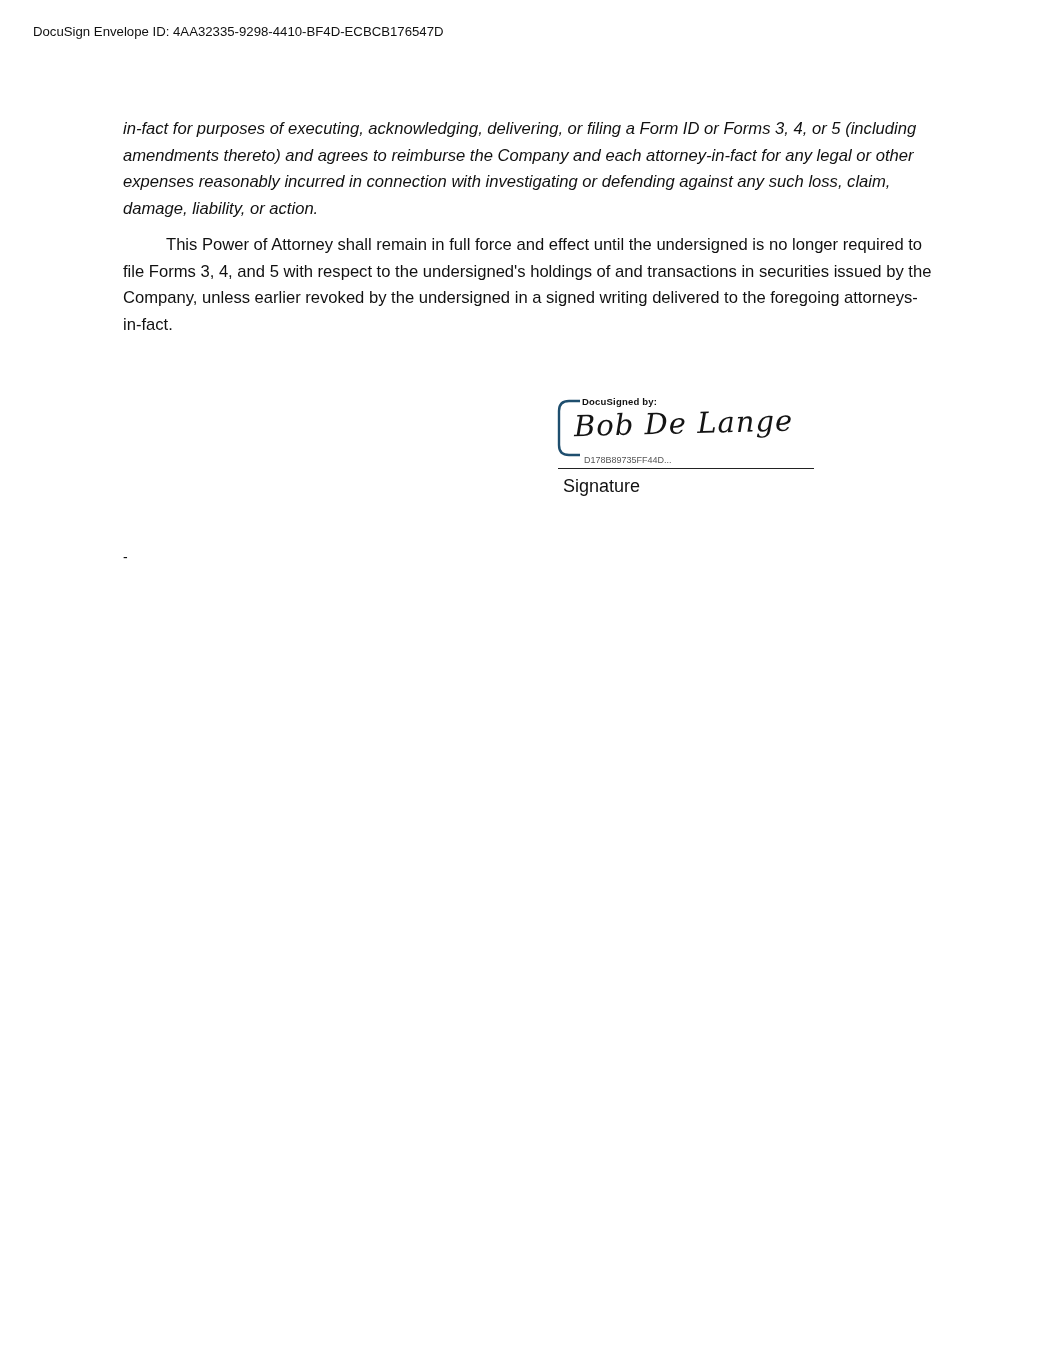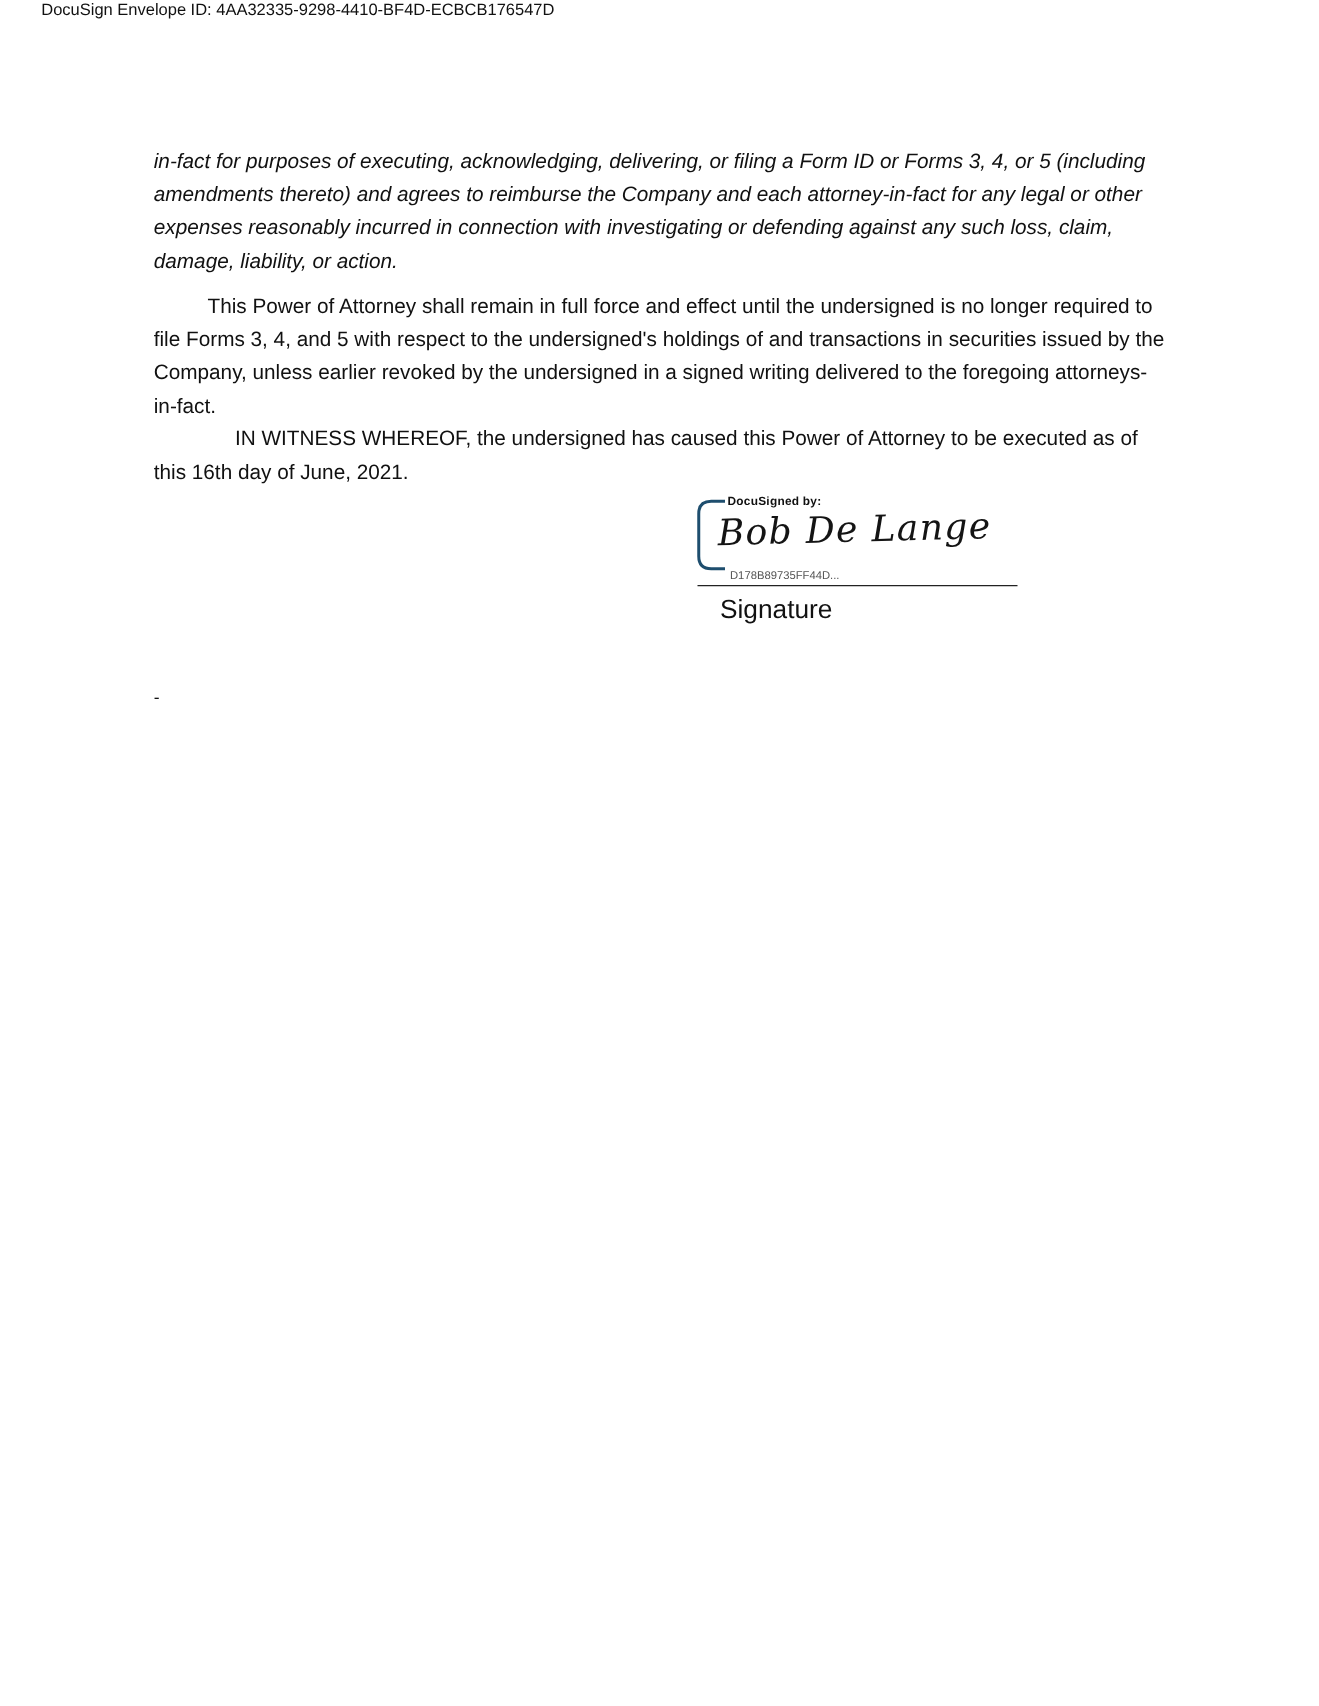--- a/index.html
+++ b/index.html
@@ -12,21 +12,21 @@
     width: 1055px;
     height: 1365px;
     background: #ffffff;
     font-family: "Liberation Sans", sans-serif;
     color: #1a1a1a;
     overflow: hidden;
   }
   .envelope-id {
     position: absolute;
     left: 33px;
-    top: 0;
+    top: 24px;
     font-size: 13.2px;
     color: #111111;
     white-space: nowrap;
   }
   .doc-body {
     position: absolute;
     left: 123px;
     top: 116px;
     width: 812px;
     font-size: 16.6px;
@@ -85,44 +85,43 @@
     margin-top: 16px;
   }
   .sig-line {
     border: none;
     border-top: 1.6px solid #222222;
     width: 256px;
     margin: 3px 0 0 0;
   }
   .sig-label {
     display: block;
-    font-size: 21px;
+    font-size: 18px;
     color: #111111;
     margin-top: 7px;
-    margin-left: 18px;
+    margin-left: 5px;
   }
   .dash-mark {
     position: absolute;
     left: 123px;
     top: 549px;
     font-size: 14px;
     color: #111111;
   }
 </style>
 </head>
 <body>
 
 <div class="page">
 
   <div class="envelope-id">DocuSign Envelope ID: 4AA32335-9298-4410-BF4D-ECBCB176547D</div>
 
   <div class="doc-body">
     <p class="para-1">in-fact for purposes of executing, acknowledging, delivering, or filing a Form ID or Forms 3, 4, or 5 (including amendments thereto) and agrees to reimburse the Company and each attorney-in-fact for any legal or other expenses reasonably incurred in connection with investigating or defending against any such loss, claim, damage, liability, or action.</p>
     <p class="para-2">This Power of Attorney shall remain in full force and effect until the undersigned is no longer required to file Forms 3, 4, and 5 with respect to the undersigned's holdings of and transactions in securities issued by the Company, unless earlier revoked by the undersigned in a signed writing delivered to the foregoing attorneys-in-fact.</p>
-    <p class="para-3">IN WITNESS WHEREOF, the undersigned has caused this Power of Attorney to be executed as of this 16th day of June, 2021.</p>
   </div>
 
   <div class="sig-block">
     <div class="stamp">
       <svg class="stamp-bracket" width="24" height="60" viewBox="0 0 24 60">
         <path d="M24 3 H13 Q3 3 3 13 V47 Q3 57 13 57 H24" fill="none" stroke="#1e4e6e" stroke-width="2.4"></path>
       </svg>
       <span class="ds-label">DocuSigned by:</span>
       <span class="ds-name">Bob De Lange</span>
       <span class="ds-id">D178B89735FF44D...</span>

